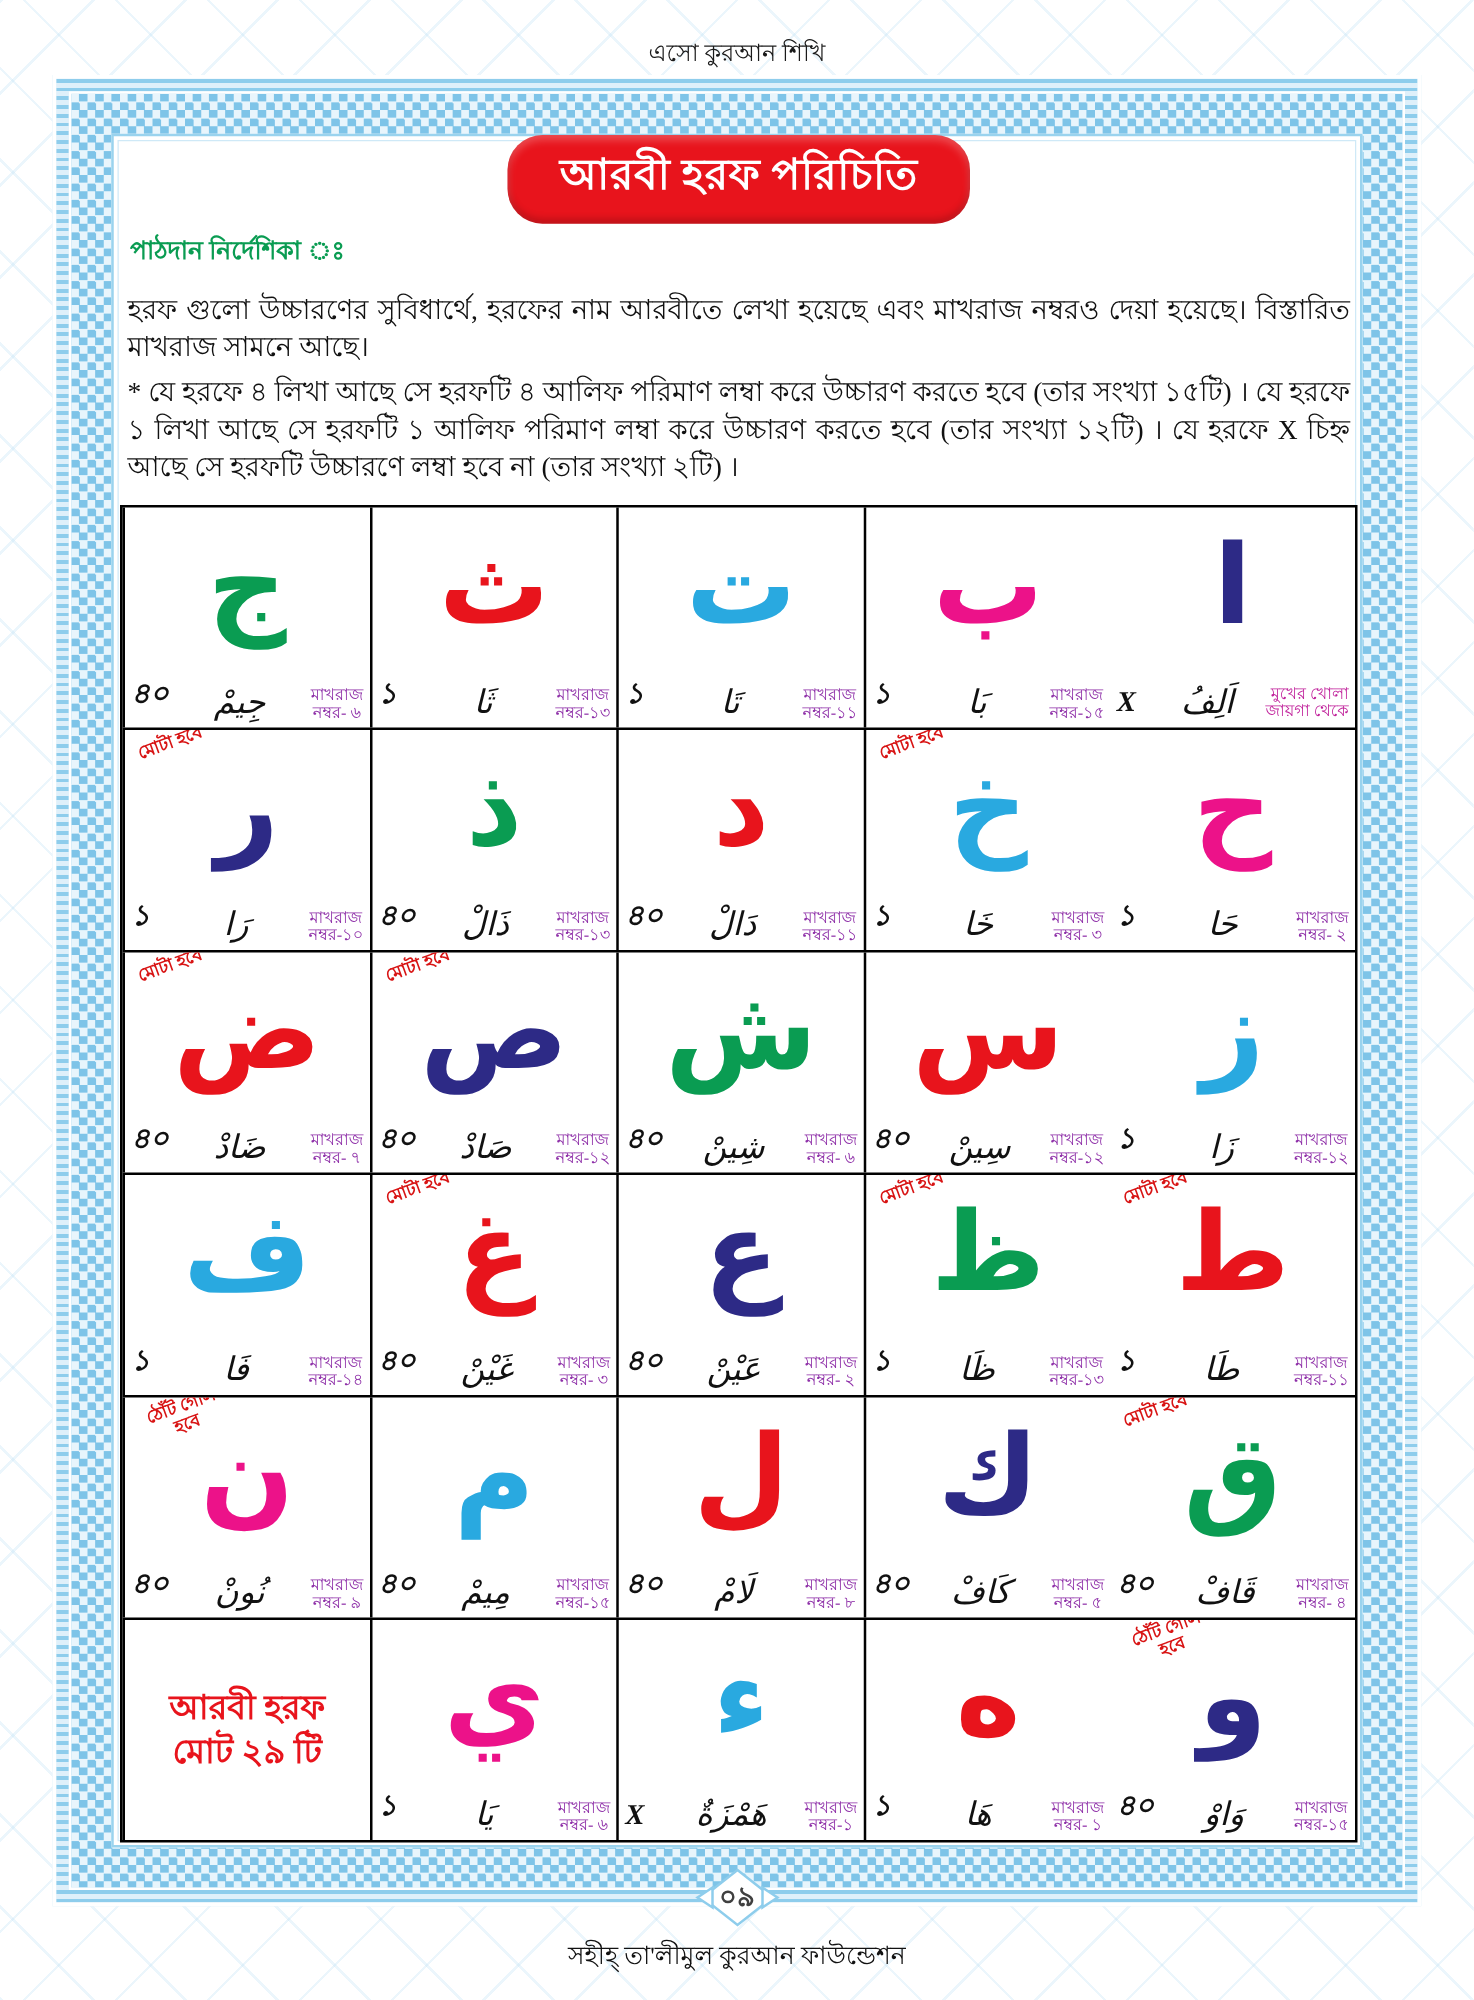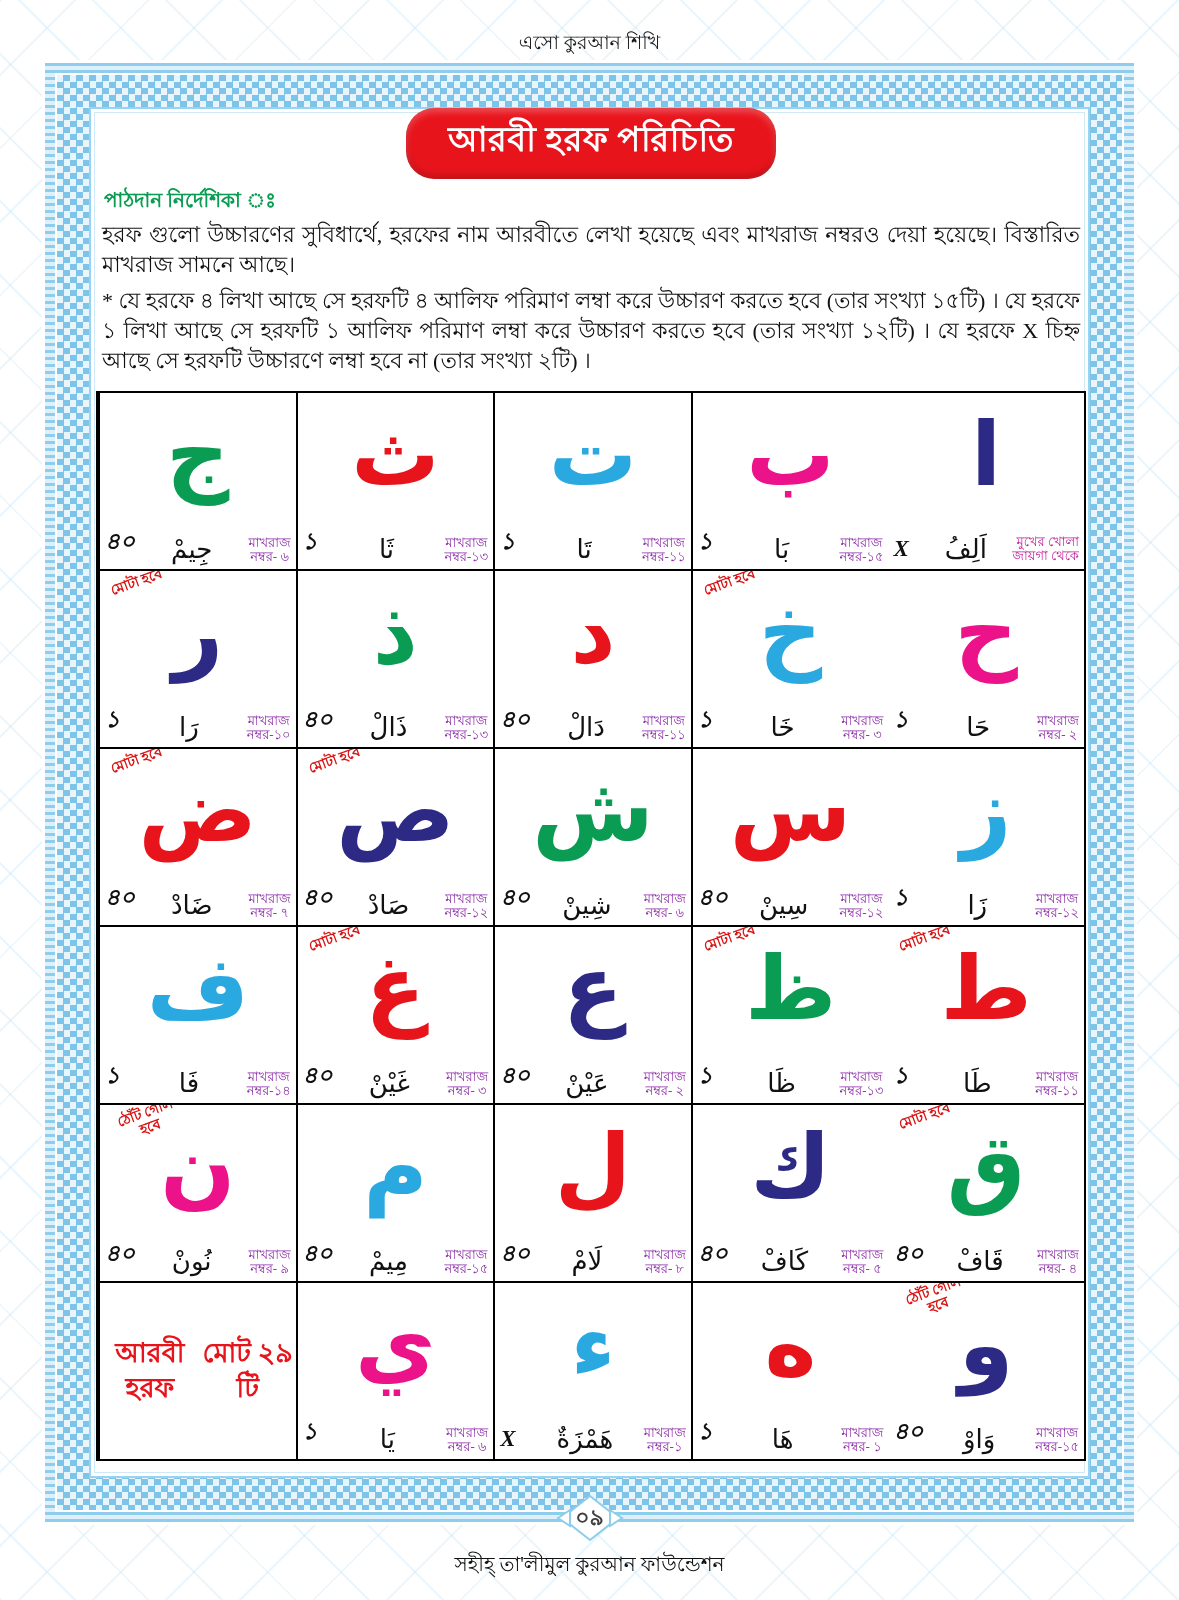--- a/index.html
+++ b/index.html
@@ -66,21 +66,21 @@
     padding:5px 42px 9px 42px;
     font-size:34px;font-weight:bold;
     letter-spacing:.5px;
     box-shadow:inset 0 -4px 6px rgba(0,0,0,.18), inset 0 4px 7px rgba(255,255,255,.25);
     font-family:"Liberation Serif",serif;
   }
   .guide-label{
     color:#0a9c52;font-weight:bold;font-size:20px;margin:6px 0 2px 8px;
   }
   .para{
-    font-size:22px;line-height:1.35;color:#111;margin:2px 6px 0 6px;
+    font-size:22px;line-height:1.35;color:#111;margin:15px 6px 0 6px;
     text-align:justify;
   }
   .para.p2{margin-top:7px;}
   
   .grid{
     margin-top:16px;
     border:2px solid #000;
     display:flex;flex-direction:column;
     background:#fff;
   }
@@ -110,21 +110,21 @@
     padding:0 5px;box-sizing:border-box;
   }
   .len-mark{
     font-size:23px;color:#111;font-weight:bold;
     font-family:"Liberation Serif",serif;
     padding-bottom:4px;min-width:26px;text-align:left;font-style:italic;
   }
   .name-ar{
     font-size:26px;color:#111;
     font-family:"DejaVu Sans","Liberation Sans",sans-serif;
-    direction:rtl;padding-bottom:2px;white-space:nowrap;
+    direction:rtl;padding-bottom:2px;white-space:nowrap;font-style:italic;
   }
   .makhraj{
     color:#8e2fa8;font-size:13px;line-height:1.05;text-align:center;
     padding-bottom:3px;white-space:nowrap;
   }
   .makhraj .mk2{display:block;}
   .note-origin{
     color:#c0219b;font-size:13px;line-height:1.08;text-align:right;
     padding-bottom:3px;white-space:nowrap;
   }
@@ -133,21 +133,21 @@
   .annot{
     position:absolute;left:9px;top:14px;
     color:#d81414;font-size:14px;font-weight:bold;
     transform:rotate(-20deg);transform-origin:left top;
     line-height:1.05;white-space:nowrap;
     font-family:"Liberation Serif",serif;
   }
   .annot.two-line{white-space:normal;width:72px;text-align:center;}
   
   .summary{
-    position:absolute;inset:0;display:flex;flex-direction:row;
+    position:absolute;inset:0;display:flex;flex-direction:column;
     align-items:center;justify-content:center;
     color:#e8141c;font-size:27px;font-weight:bold;line-height:1.3;
     text-align:center;
   }
   .page-badge{
     position:absolute;left:50%;transform:translateX(-50%);
     bottom:58px;
     width:108px;height:48px;z-index:6;
   }
   .page-num{

